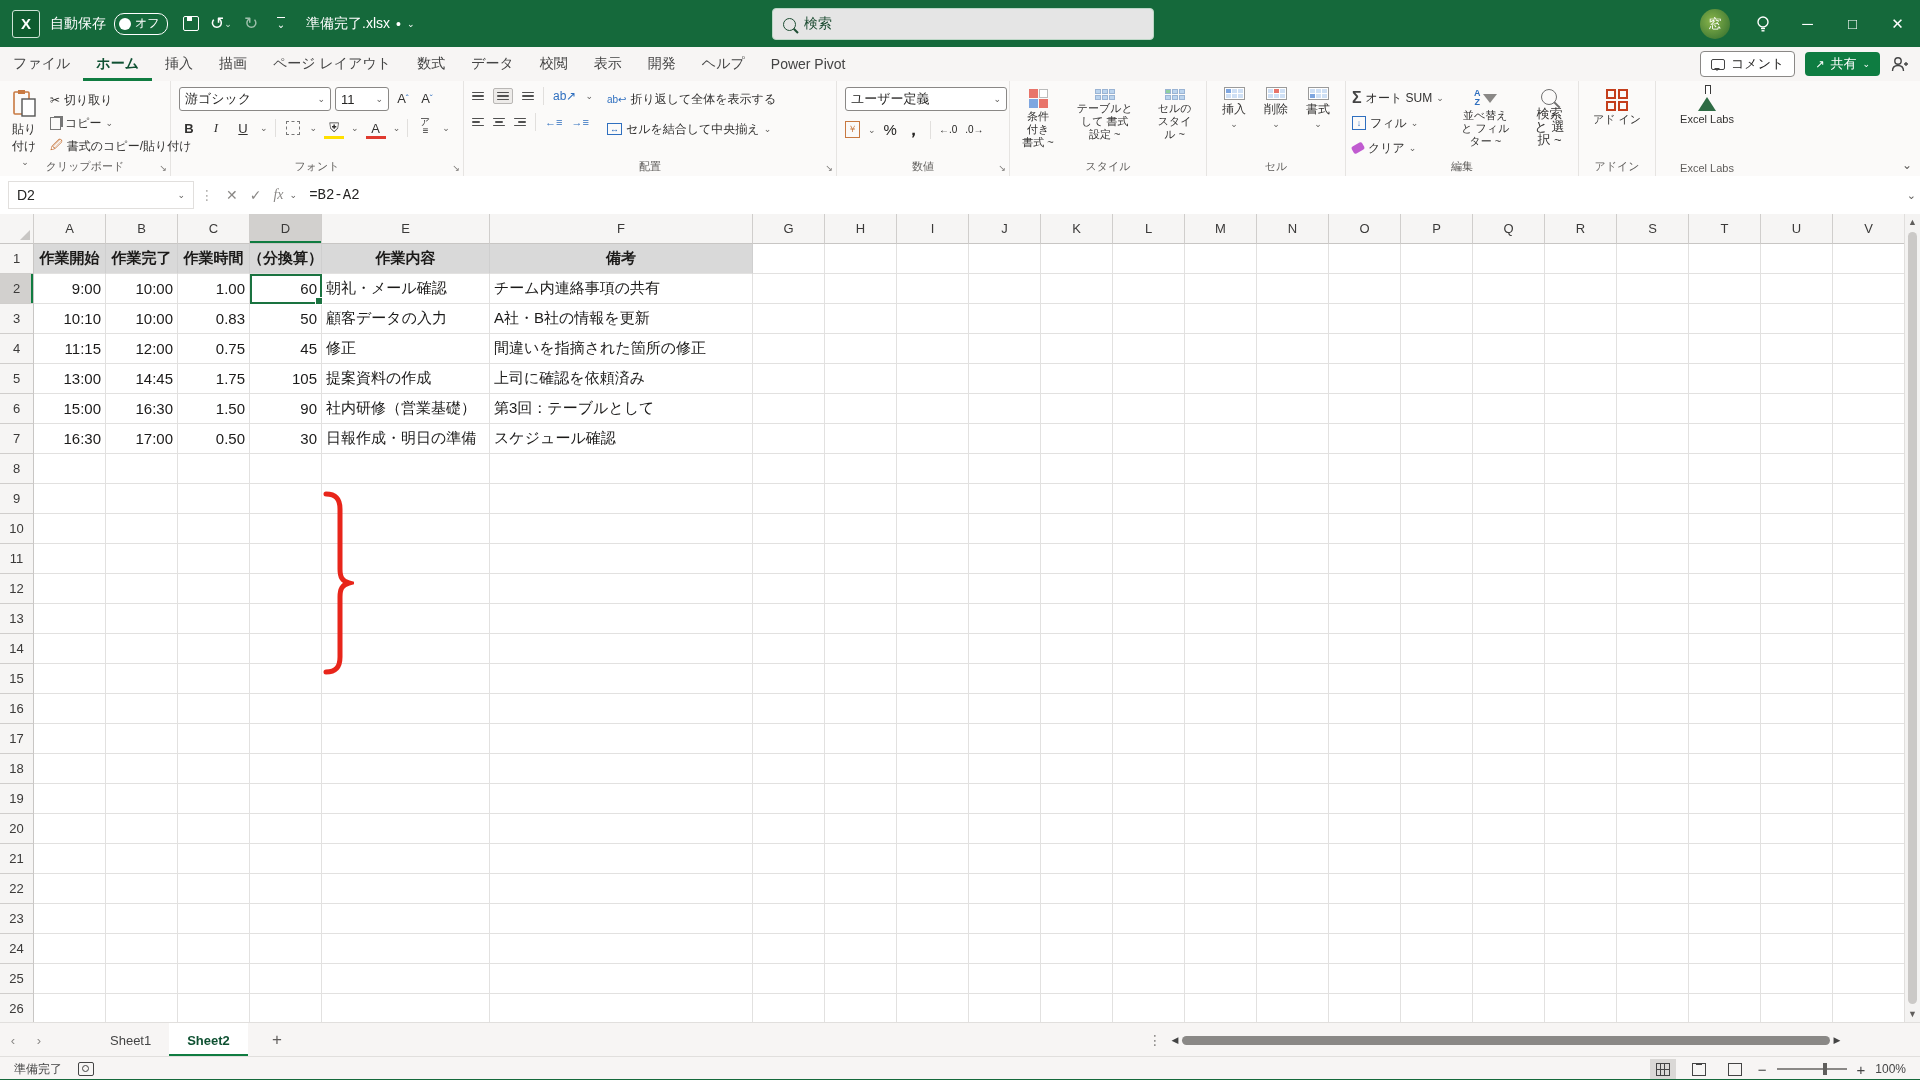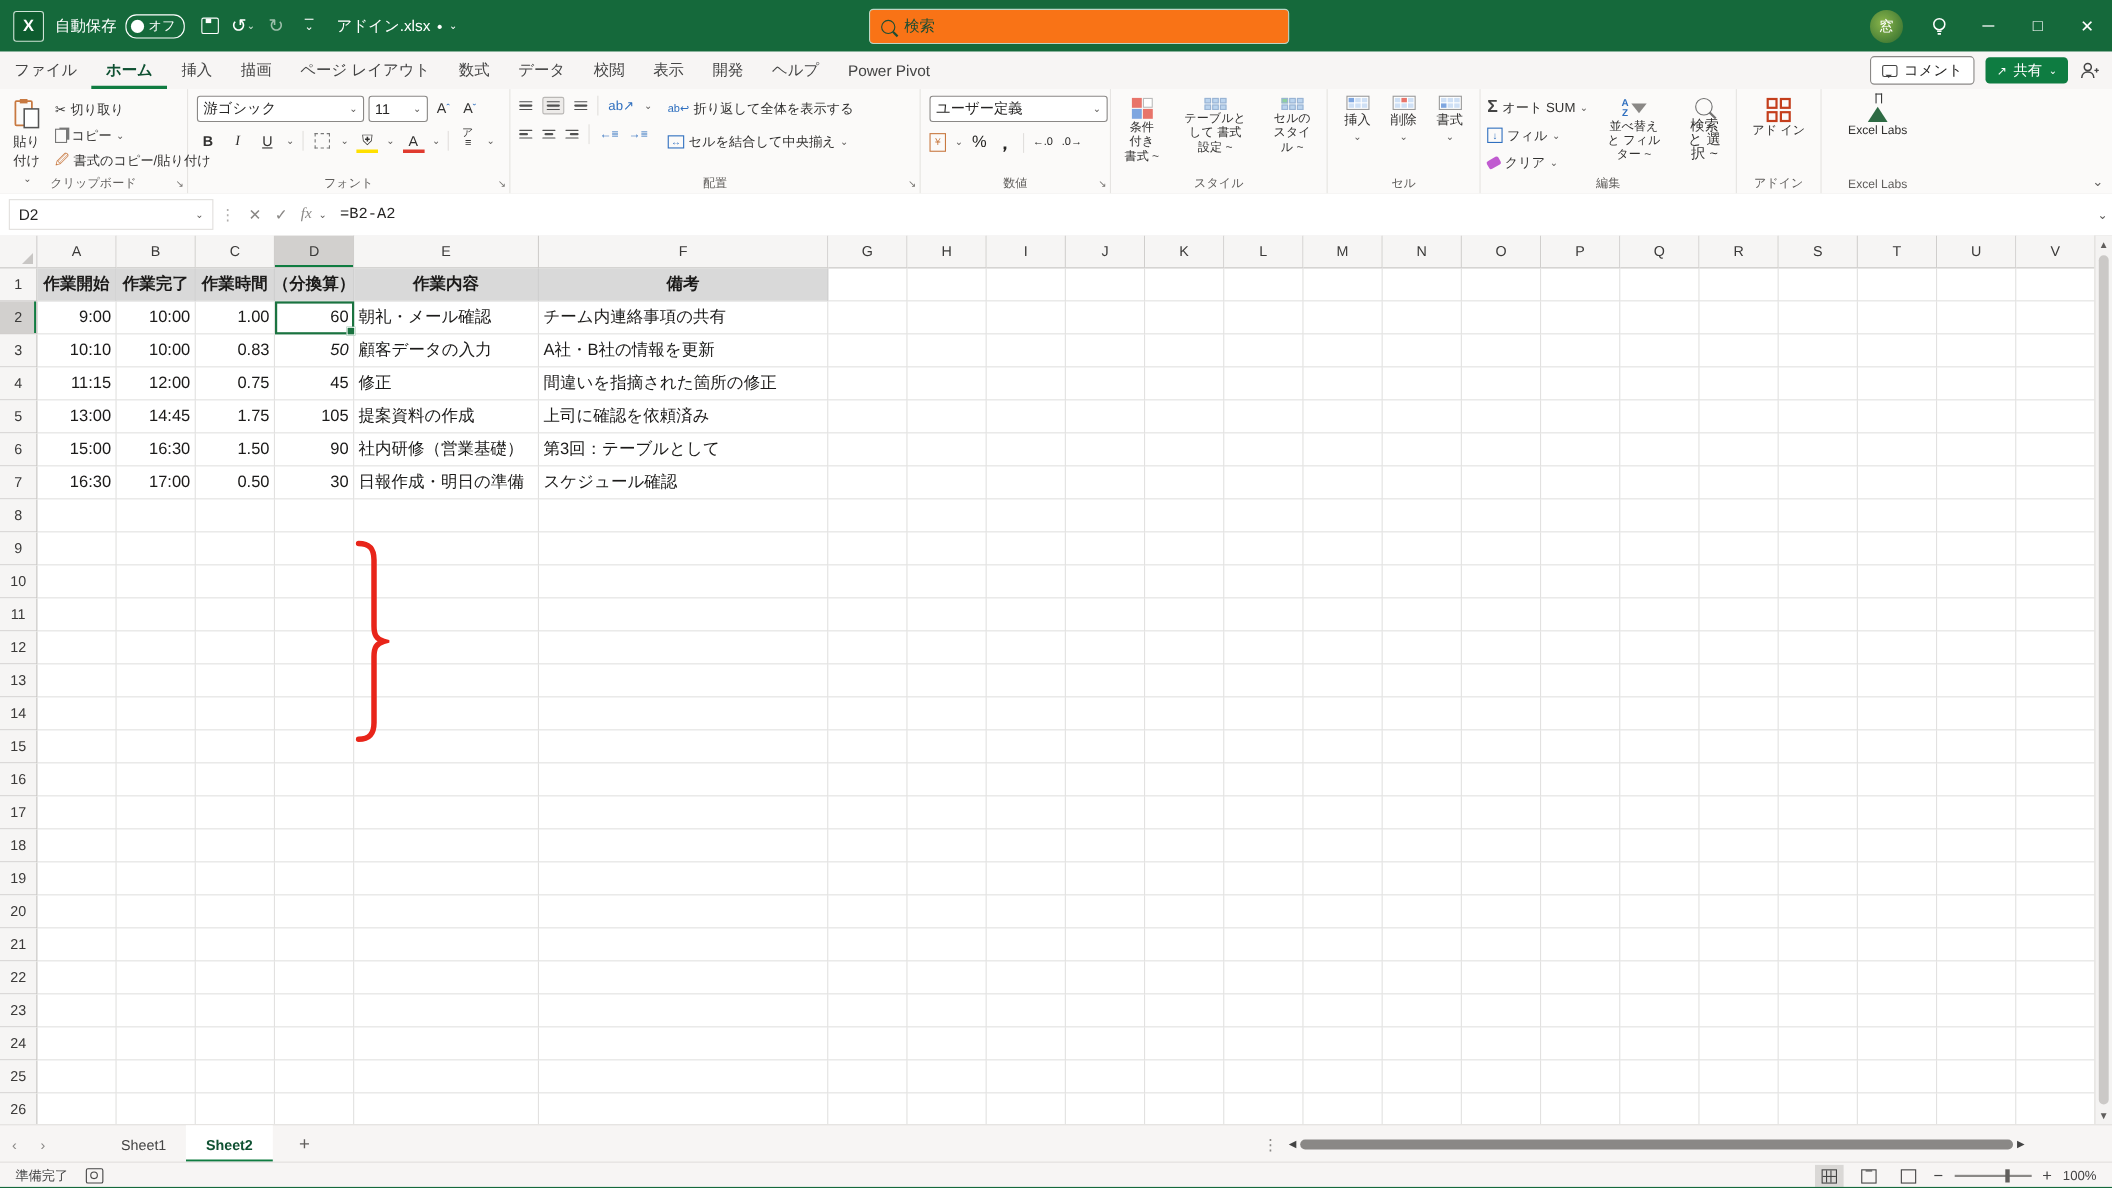--- a/index.html
+++ b/index.html
@@ -8,21 +8,21 @@
   #titlebar{position:absolute;top:0;left:0;width:1920px;height:47px;background:#15693B;display:flex;align-items:center;color:#fff;}
   #appicon{width:26px;height:26px;margin:0 10px 0 12px;background:#0E5C2F;border:1px solid #cfe3d6;border-radius:3px;display:flex;align-items:center;justify-content:center;color:#fff;font-weight:bold;font-size:15px;}
   .tb-txt{font-size:14px;color:#fff;}
   #autosave-toggle{margin:0 8px;width:44px;height:20px;border:1px solid #fff;border-radius:10px;display:flex;align-items:center;padding:0 4px;gap:4px;}
   #autosave-knob{width:12px;height:12px;border-radius:50%;background:#fff;}
   .qat-btn{width:30px;height:30px;display:flex;align-items:center;justify-content:center;font-size:17px;color:#fff;}
   .qat-btn.disabled{color:#9dbfab;}
   #saveicon{width:14px;height:13px;border:1.5px solid #fff;border-radius:2px;position:relative;}
   #saveicon:before{content:"";position:absolute;left:3px;top:0;width:5px;height:4px;background:#fff;}
   #filename{margin-left:10px;font-size:14px;display:flex;align-items:center;gap:6px;}
-  #searchbox{position:absolute;left:790px;top:8px;width:360px;height:30px;background:#f97316;border:1px solid #BBD6C5;border-radius:4px;display:flex;align-items:center;gap:8px;padding:0 10px;color:#1E4D33;font-size:14px;}
+  #searchbox{position:absolute;left:772px;top:8px;width:360px;height:30px;background:#e5e5e5;border:1px solid #BBD6C5;border-radius:4px;display:flex;align-items:center;gap:8px;padding:0 10px;color:#1E4D33;font-size:14px;}
   .mag{width:11px;height:11px;border:1.6px solid #1E4D33;border-radius:50%;position:relative;flex:0 0 auto;}
   .mag:after{content:"";position:absolute;width:6px;height:1.6px;background:#1E4D33;transform:rotate(45deg);left:9px;top:11px;}
   #tb-right{position:absolute;right:0;top:0;height:47px;display:flex;align-items:center;}
   .tb-ic{width:45px;height:47px;display:flex;align-items:center;justify-content:center;color:#fff;font-size:15px;}
   #avatar{width:30px;height:30px;border-radius:50%;background:radial-gradient(circle at 40% 40%,#8ab54b,#2d6a2d);display:flex;align-items:center;justify-content:center;font-size:13px;color:#fff;margin-right:10px;}
   
   #tabrow{position:absolute;top:47px;left:0;width:1920px;height:34px;background:#F7F5F4;display:flex;align-items:center;}
   .rtab{padding:0 13px;font-size:14px;color:#444;height:34px;display:flex;align-items:center;white-space:nowrap;}
   .rtab.active{color:#0F5132;font-weight:bold;box-shadow:inset 0 -3px 0 #107C41;}
   #tabrow-right{position:absolute;right:10px;top:0;height:34px;display:flex;align-items:center;gap:10px;}
@@ -138,21 +138,21 @@
       <span>↺</span>
       <span class="chev" style="color:#cfe3d6">⌄</span>
     </div>
   <div class="qat-btn disabled">
       <span>↻</span>
     </div>
   <div class="qat-btn">
       <span style="border-top:1.4px solid #fff;font-size:10px;padding-top:1px">⌄</span>
     </div>
   <div id="filename">
-    <span>アドイン.xlsx</span>
+    <span>準備完了.xlsx</span>
     <span>•</span>
     <span class="chev" style="color:#fff">⌄</span>
   </div>
   <div id="searchbox">
     <span class="mag"></span>
     <span>検索</span>
   </div>
   <div id="tb-right">
     <div id="avatar">窓</div>
     <div class="tb-ic">
@@ -587,21 +587,21 @@
         <div class="cell" style="width: 72px;"></div>
         <div class="cell" style="width: 72px;"></div>
         <div class="cell" style="width: 72px;"></div>
         <div class="cell" style="width: 72px;"></div>
       </div>
       <div class="grow">
         <div class="rh">3</div>
         <div class="cell num" style="width: 72px;">10:10</div>
         <div class="cell num" style="width: 72px;">10:00</div>
         <div class="cell num" style="width: 72px;">0.83</div>
-        <div class="cell num" style="width: 72px; font-style: italic;">50</div>
+        <div class="cell num" style="width: 72px;">50</div>
         <div class="cell" style="width: 168px;">顧客データの入力</div>
         <div class="cell" style="width: 263px;">A社・B社の情報を更新</div>
         <div class="cell" style="width: 72px;"></div>
         <div class="cell" style="width: 72px;"></div>
         <div class="cell" style="width: 72px;"></div>
         <div class="cell" style="width: 72px;"></div>
         <div class="cell" style="width: 72px;"></div>
         <div class="cell" style="width: 72px;"></div>
         <div class="cell" style="width: 72px;"></div>
         <div class="cell" style="width: 72px;"></div>

